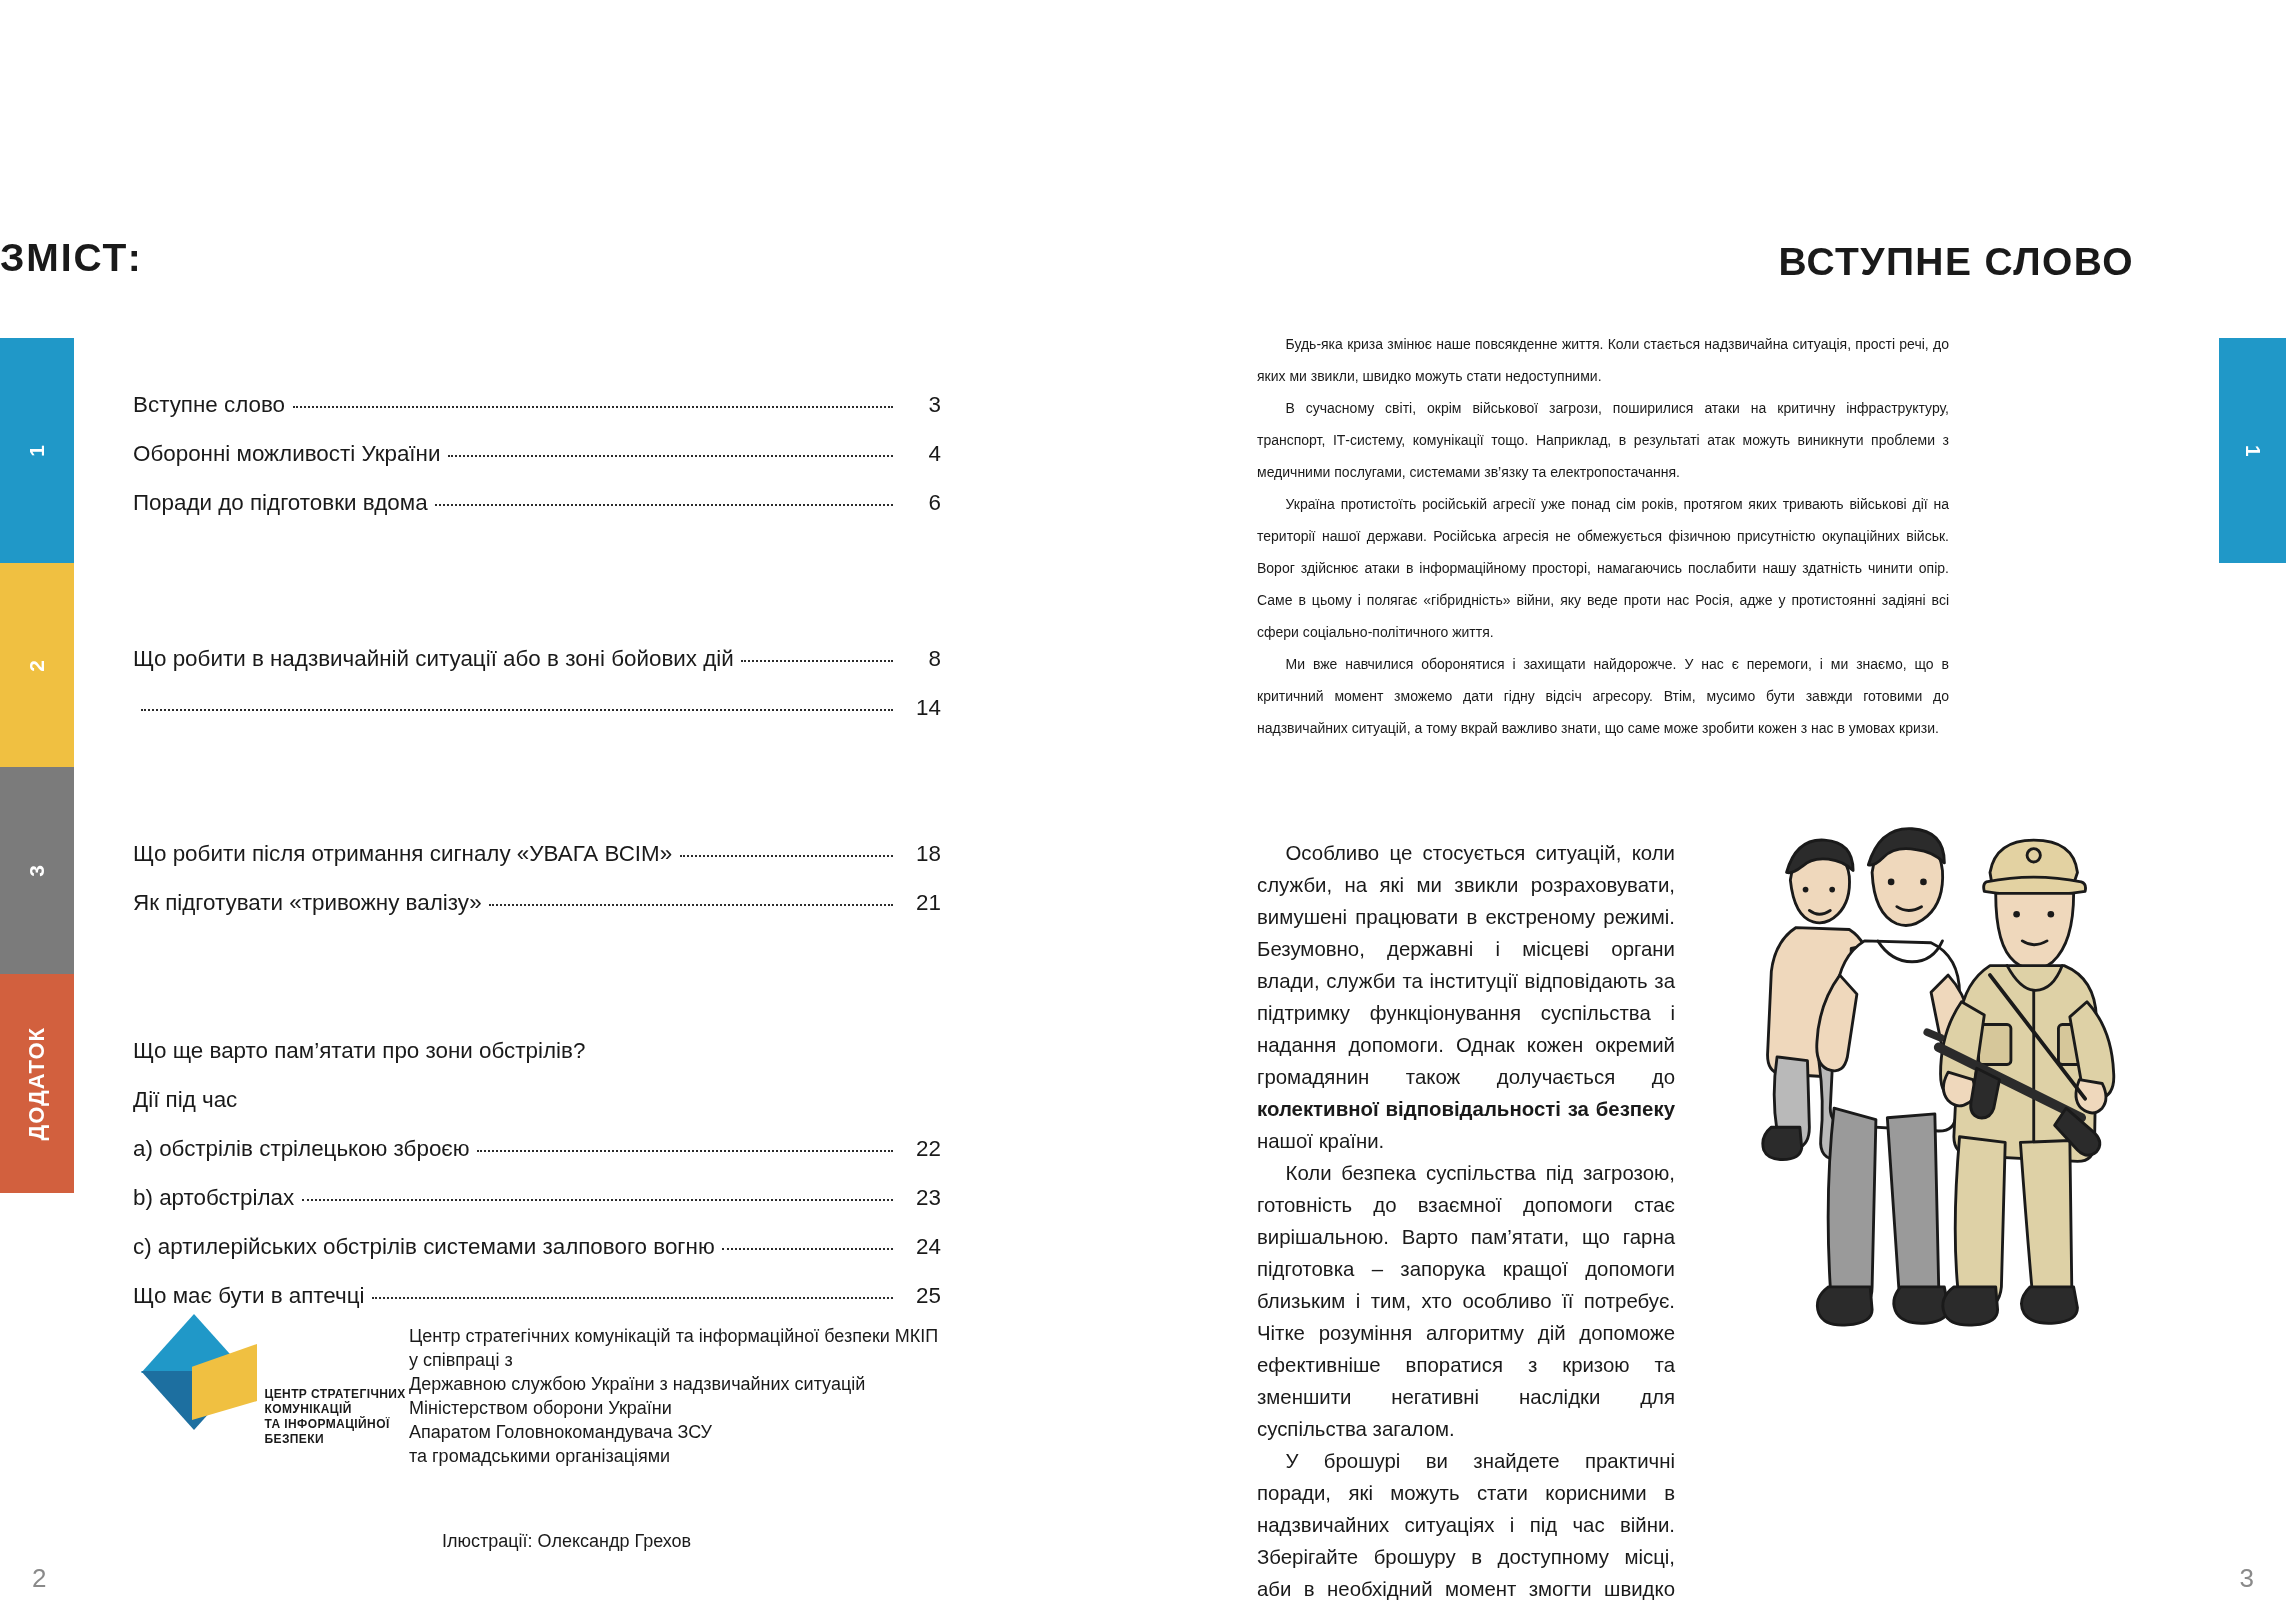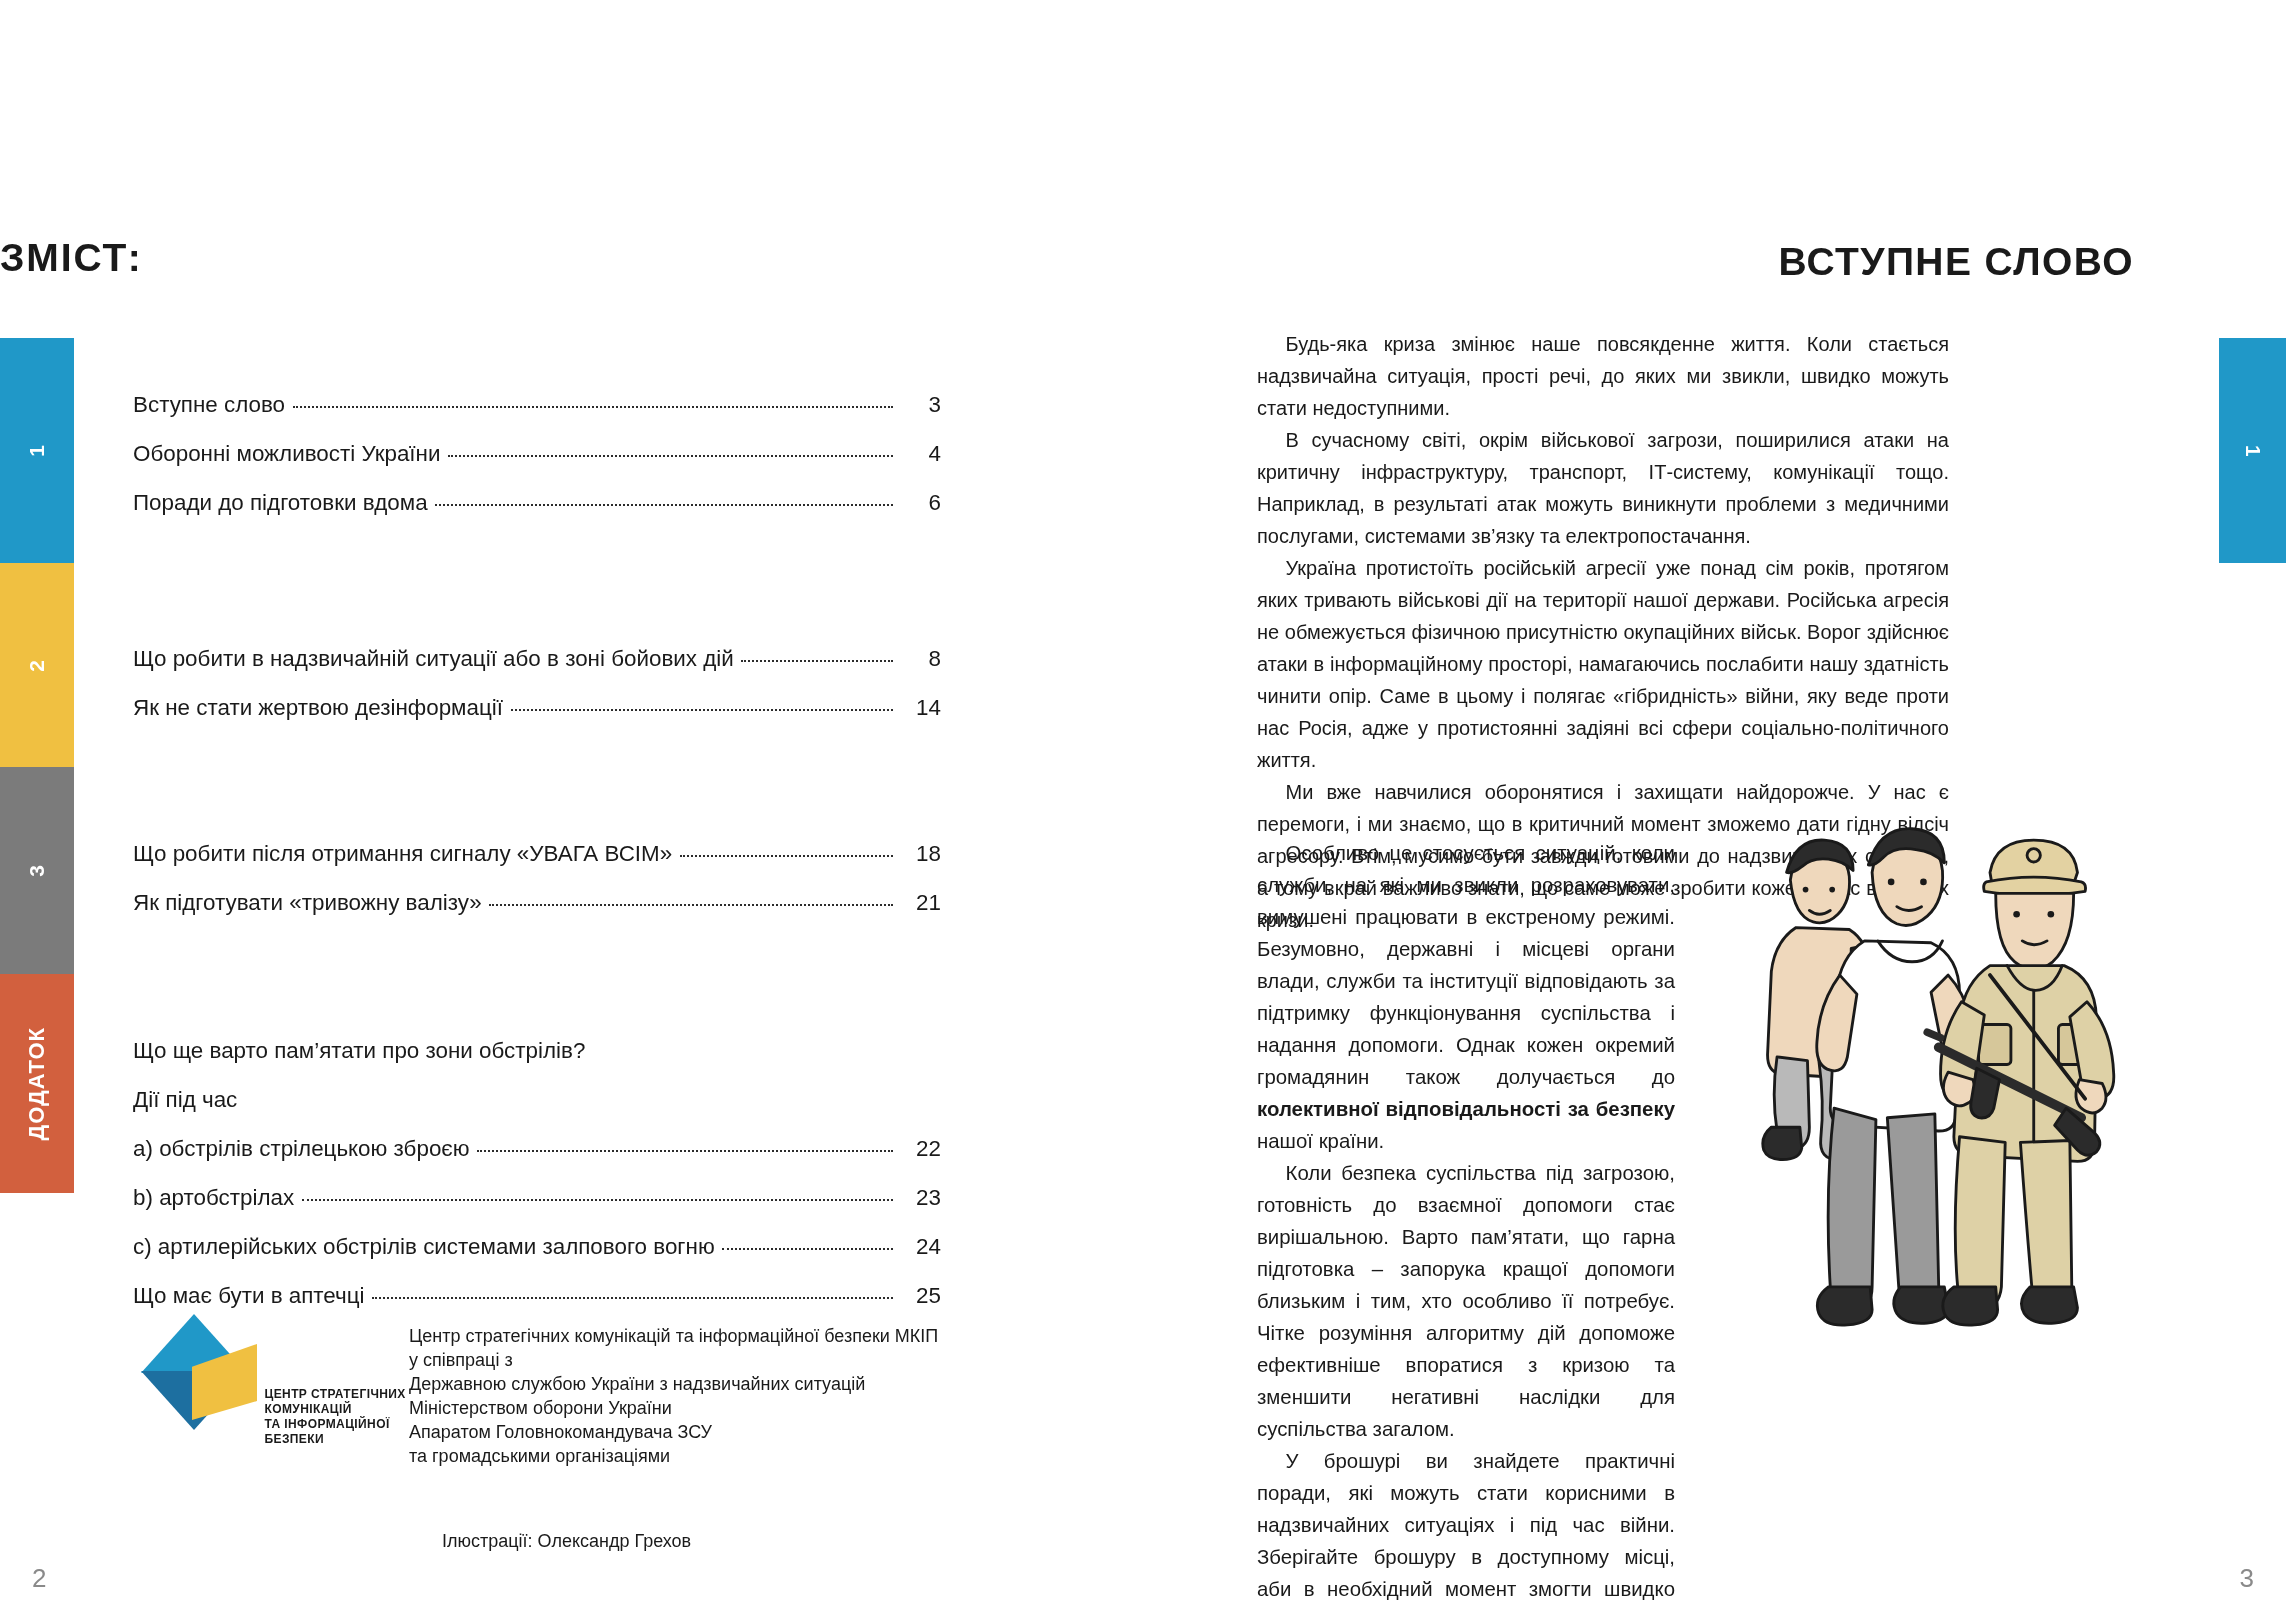--- a/index.html
+++ b/index.html
@@ -201,21 +201,21 @@
     top: 240px;
     font-size: 39px;
     font-weight: bold;
     letter-spacing: 1.4px;
   }
   .foreword-body {
     position: absolute;
     left: 114px;
     top: 328px;
     width: 692px;
-    font-size: 20px;
+    font-size: 14px;
     line-height: 32px;
     text-align: justify;
   }
   .foreword-body p { margin: 0; text-indent: 28.5px; }
 
   .narrow {
     position: absolute;
     left: 114px;
     width: 418px;
     font-size: 20.4px;
@@ -285,21 +285,20 @@
 
     <div class="gap-lg"></div>
 
     <div class="toc-group">
       <div class="toc-row">
         <span class="toc-label">Що робити в надзвичайній ситуації або в зоні бойових дій</span>
         <span class="toc-dots"></span>
         <span class="toc-page">8</span>
       </div>
       <div class="toc-row">
-        <span class="toc-label">Як не стати жертвою дезінформації</span>
         <span class="toc-dots"></span>
         <span class="toc-page">14</span>
       </div>
     </div>
 
     <div class="gap-md"></div>
 
     <div class="toc-group">
       <div class="toc-row">
         <span class="toc-label">Що робити після отримання сигналу «УВАГА ВСІМ»</span>

